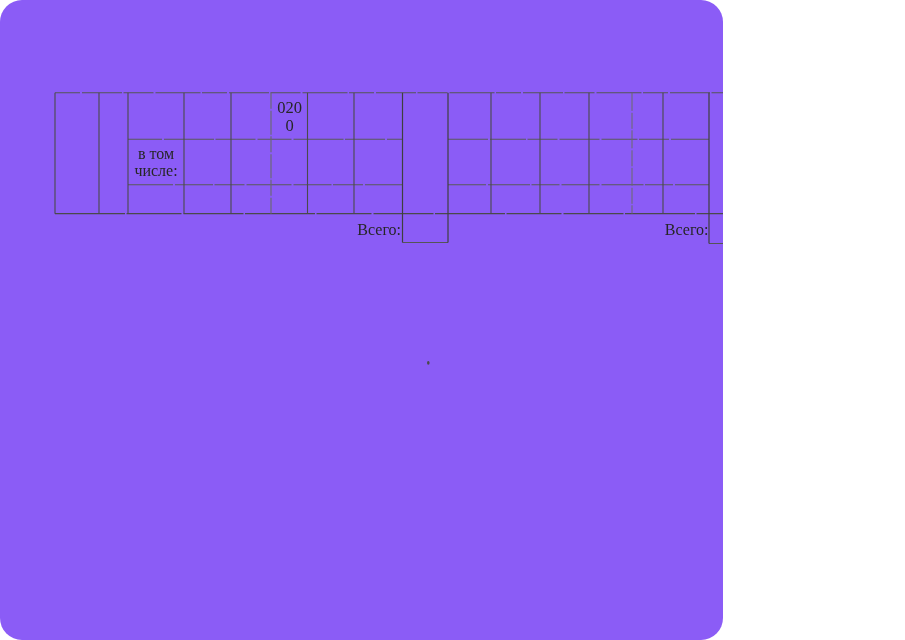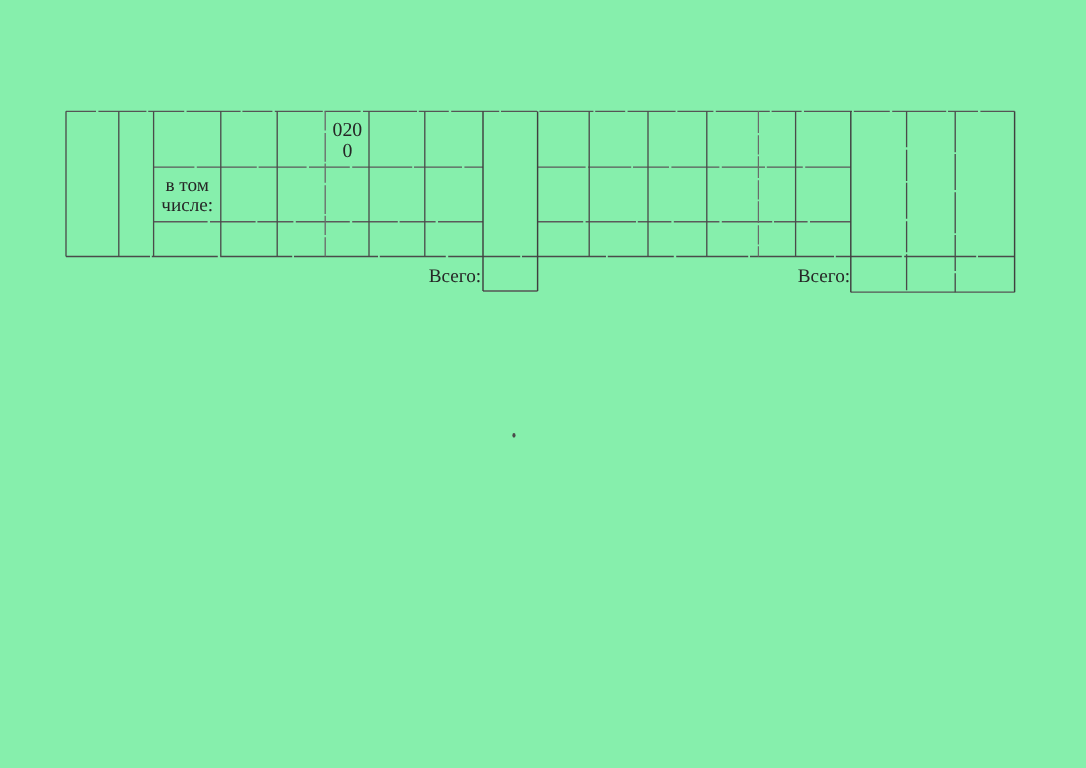--- a/index.html
+++ b/index.html
@@ -1,16 +1,16 @@
 <!DOCTYPE html>
 <html><head>
 <meta charset="utf-8">
 <style>
   html,body{margin:0;padding:0;background:#ffffff;}
-  #page{position:relative;width:905px;height:640px;background:#86efac;overflow:hidden;}
+  #page{position:relative;width:723px;height:640px;background:#8b5cf6;overflow:hidden;border-radius:22px;}
   svg text{font-family:"Liberation Serif", serif;fill:#262626;}
 </style>
 </head>
 <body>
 <div id="page">
 <svg width="905" height="640" viewBox="0 0 905 640" xmlns="http://www.w3.org/2000/svg" style="filter:blur(0.35px)">
 
   <line x1="55" y1="92.8" x2="845.5" y2="92.8" stroke="#555555" stroke-width="1.1" stroke-dasharray="25 2 40 1.5 30 2 45 1.5"></line>
 
   <line x1="128" y1="139.2" x2="402.5" y2="139.2" stroke="#5a5a5a" stroke-width="1.1" stroke-dasharray="34 2 50 1.5 40 2"></line>

